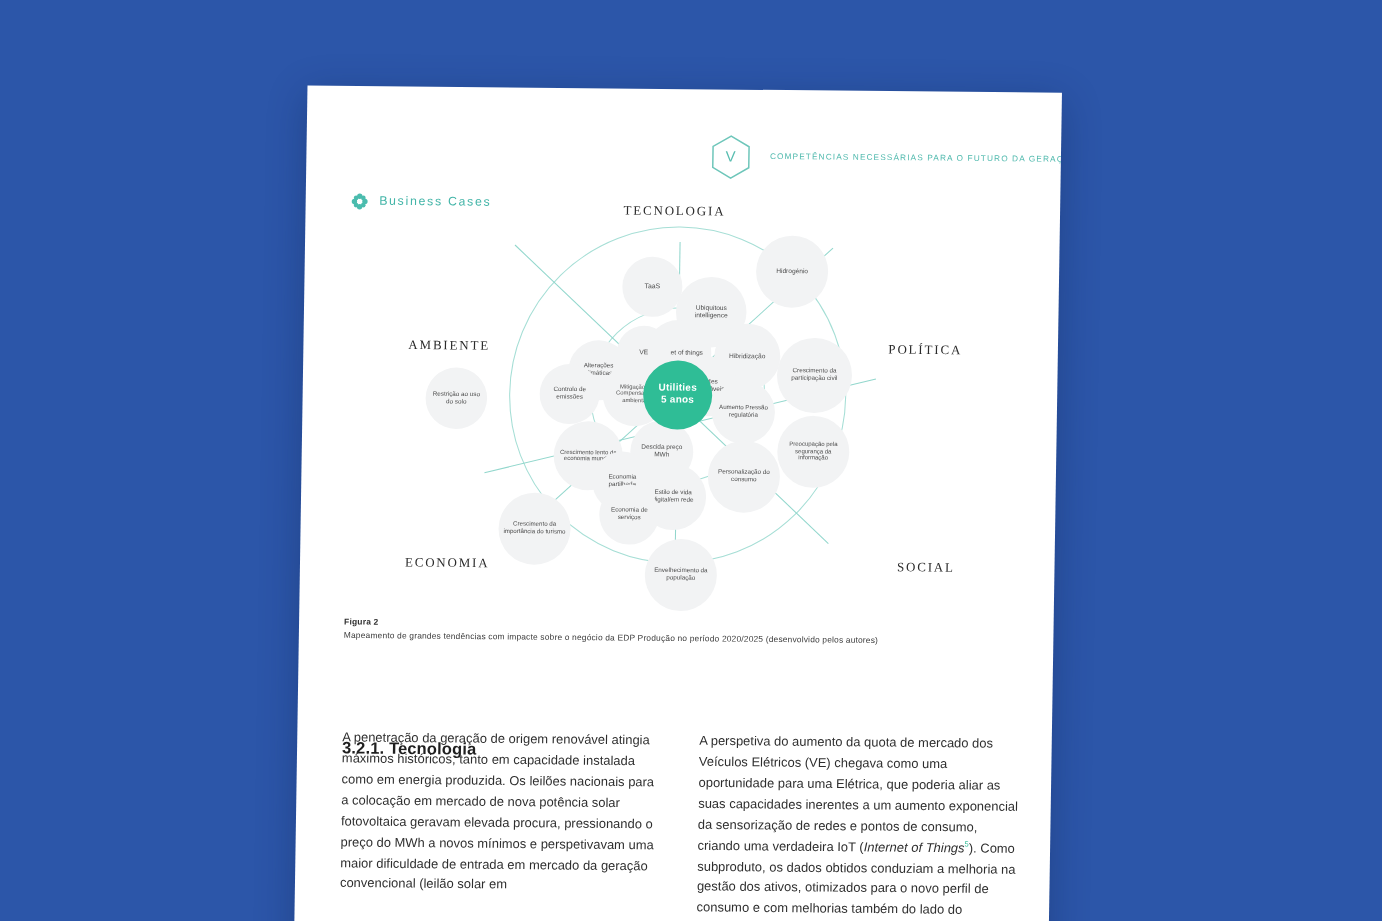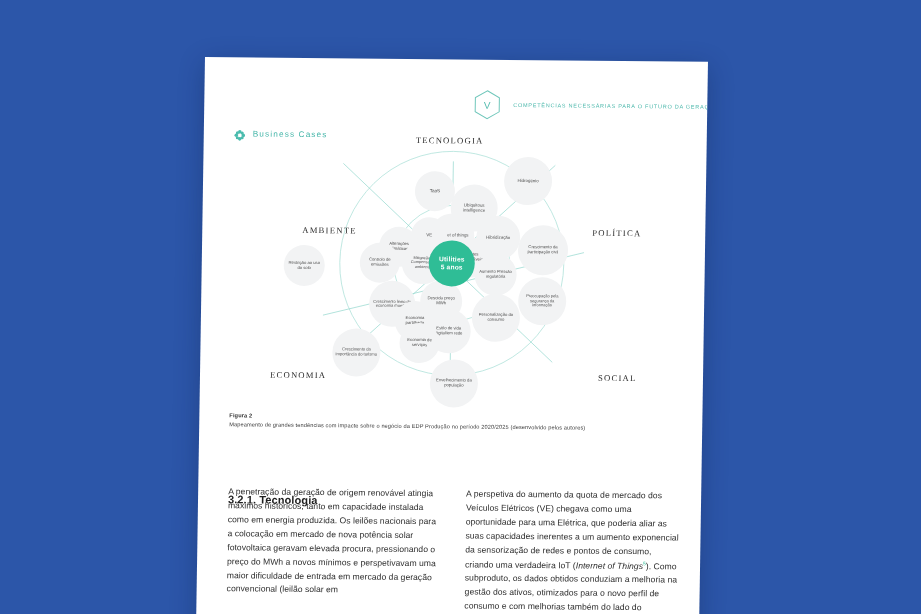--- a/index.html
+++ b/index.html
@@ -120,21 +120,21 @@
   .quad-label {
     position: absolute;
     font-size: 8.6px;
     letter-spacing: 1.25px;
     color: #2b2b2b;
     font-weight: 400;
     white-space: nowrap;
     font-family: Liberation Serif, serif;
   }
   .ql-tecnologia { left: 190px; top: 4px; }
-  .ql-ambiente   { left: 48px;  top: 95px; margin-left: 30px; }
+  .ql-ambiente   { left: 48px;  top: 95px; }
   .ql-politica   { left: 368px; top: 95px; text-align: center; }
   .ql-economia   { left: 48px;  top: 240px; }
   .ql-social     { left: 376px; top: 240px; }
 
   .bubble {
     position: absolute;
     border-radius: 50%;
     background: #f2f3f4;
     display: flex;
     align-items: center;

